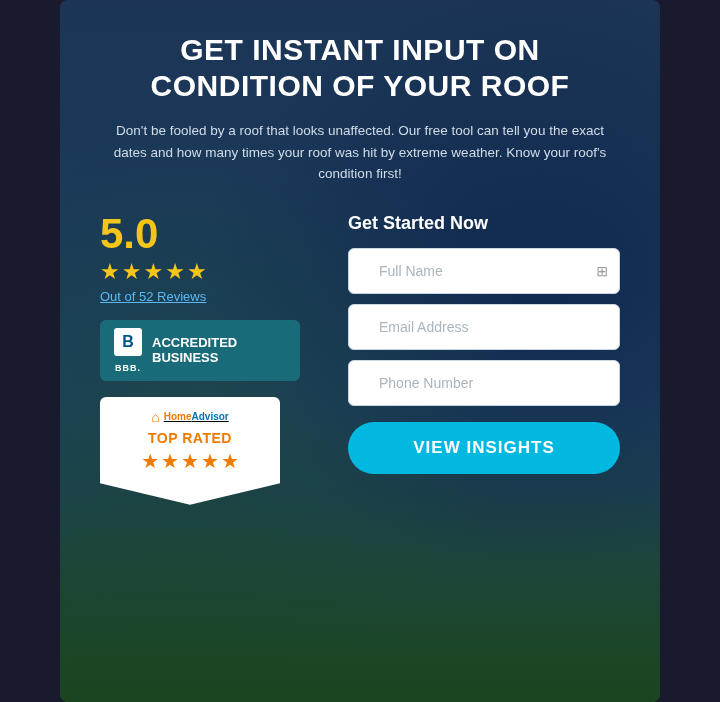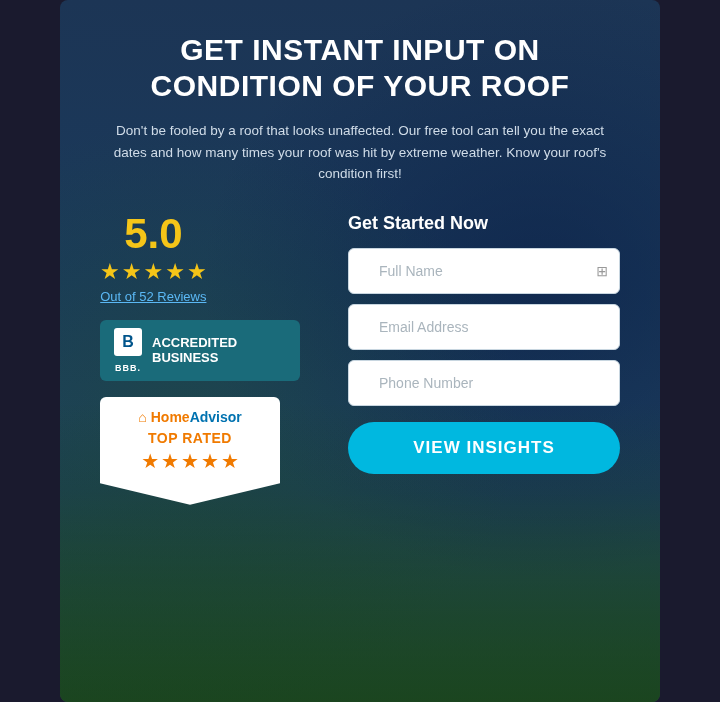--- a/index.html
+++ b/index.html
@@ -72,21 +72,21 @@
       flex-shrink: 0;
       display: flex;
       flex-direction: column;
       align-items: flex-start;
       gap: 16px;
     }
 
     .rating-block {
       display: flex;
       flex-direction: column;
-      align-items: center;
+      align-items: flex-start;
     }
 
     .rating-number {
       color: #f5c518;
       font-size: 42px;
       font-weight: 900;
       line-height: 1;
       margin-bottom: 4px;
     }
 
@@ -175,22 +175,23 @@
       gap: 4px;
       margin-bottom: 2px;
     }
 
     .ha-home-icon {
       color: #f07a00;
       font-size: 14px;
     }
 
     .ha-home-label {
-      font-size: 14px;
-      font-weight: 900;
+      font-size: 10px;
+      font-weight: 900;
+      text-decoration: underline;
     }
 
     .ha-home-label .home {
       color: #f07a00;
     }
 
     .ha-home-label .advisor {
       color: #0072b0;
     }
 

